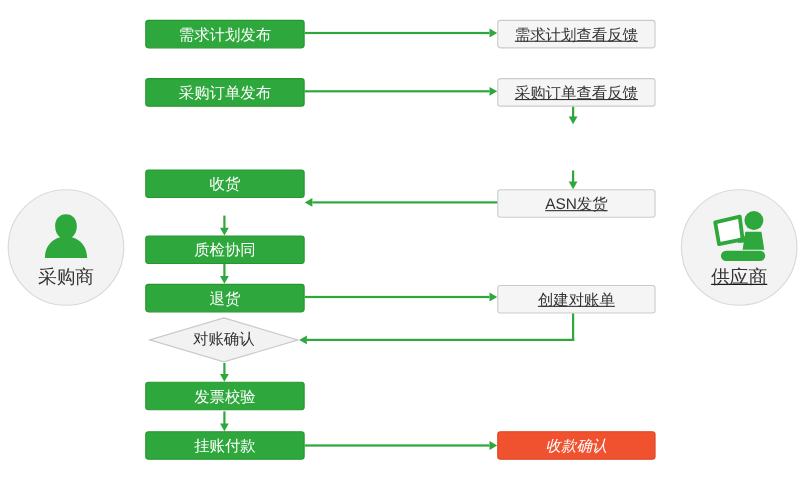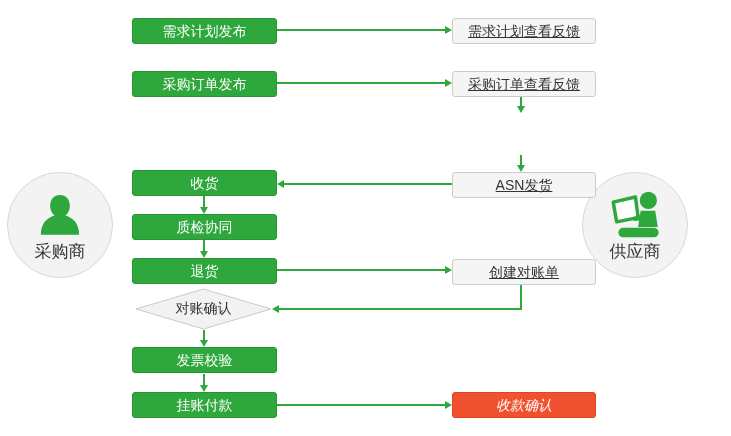--- a/index.html
+++ b/index.html
@@ -38,21 +38,21 @@
   }
   .node.green  { background: var(--green); border: 1px solid var(--green-border); color: #fff; }
   .node.plain  { background: var(--plain-bg); border: 1px solid var(--plain-border); color: var(--text-dark); text-decoration: underline; }
   .node.red    { background: var(--red); border: 1px solid var(--red-border); color: #fff; font-style: italic; }
 
   .col-l { left: 132px; }
   .col-r { left: 452px; width: 144px; }
 
   .n-demand-publish  { top: 18px; }
   .n-po-publish      { top: 71px; }
-  .n-receive         { top: 170px; }
+  .n-receive         { top: 154px; }
   .n-quality         { top: 214px; }
   .n-return          { top: 258px; }
   .n-invoice         { top: 347px; }
   .n-payment         { top: 392px; }
 
   .n-demand-feedback { top: 18px; }
   .n-po-feedback     { top: 71px; }
   .n-asn             { top: 172px; }
   .n-statement       { top: 259px; }
   .n-collect         { top: 392px; }
@@ -93,21 +93,21 @@
     border-radius: 50%;
     background: #f3f3f3;
     border: 1px solid #d8d8d8;
     display: flex;
     flex-direction: column;
     align-items: center;
     justify-content: center;
     gap: 4px;
   }
   .actor-buyer    { left: 7px;  top: 172px; }
-  .actor-supplier { left: 582px; top: 172px; }
+  .actor-supplier { left: 619px; top: 172px; text-decoration: underline; }
   .actor-label { font-size: 17px; color: var(--text-dark); line-height: 1; }
   .actor-icon { display: block; height: 48px; }
 </style>
 </head>
 <body>
 
 <div class="canvas">
 
   <div class="actor actor-buyer">
     <span class="actor-icon">

